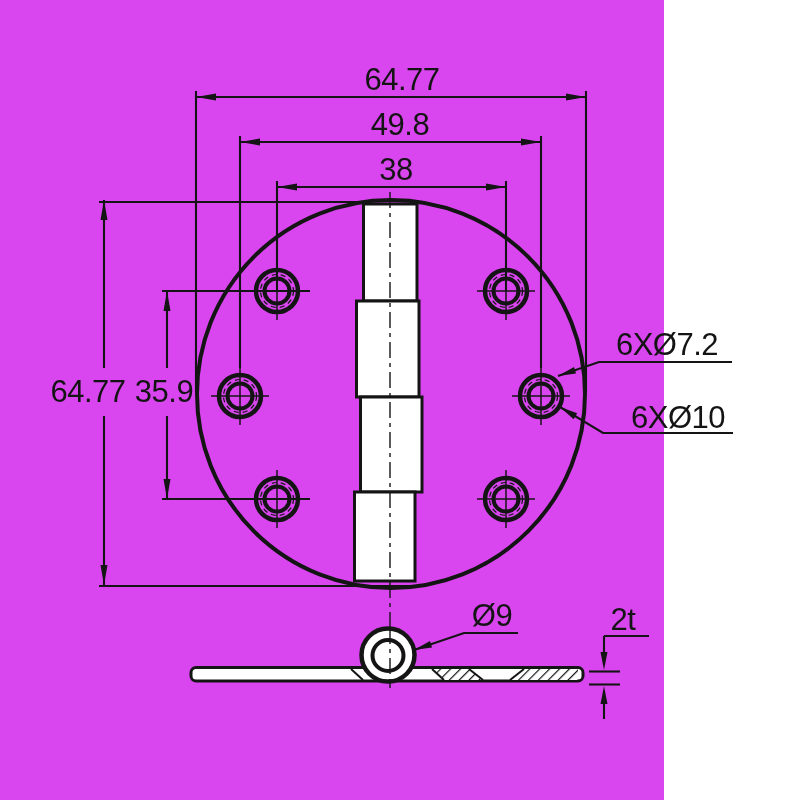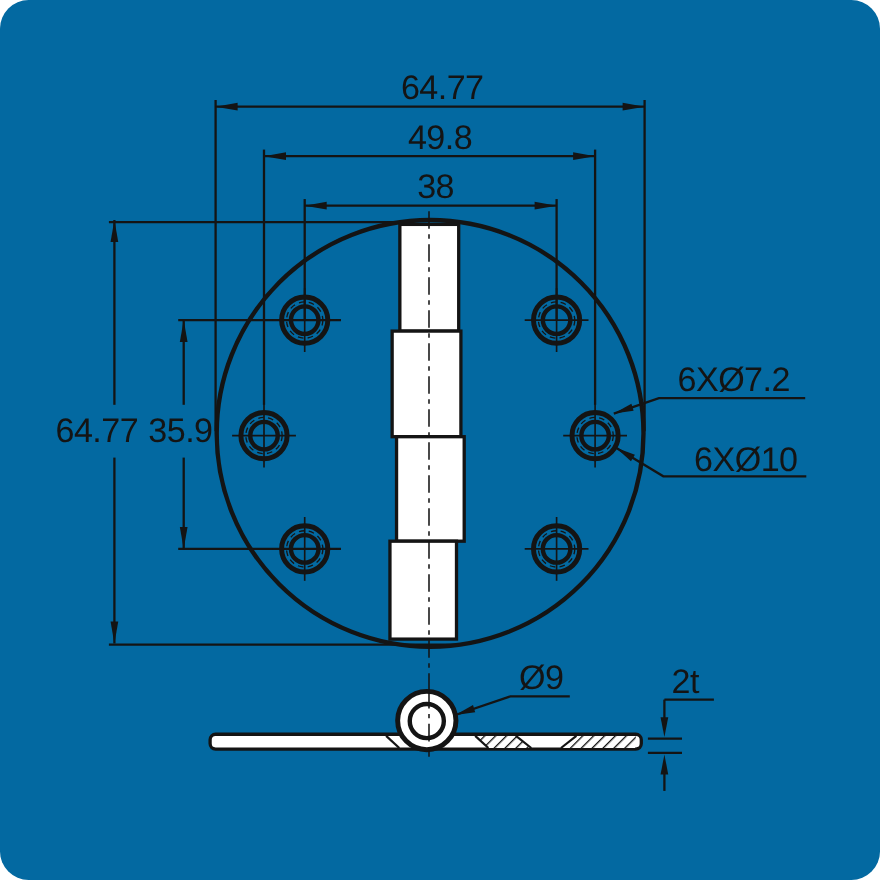--- a/index.html
+++ b/index.html
@@ -1,16 +1,16 @@
 <!DOCTYPE html>
 <html><head>
 <meta charset="utf-8">
 <style>
   html,body{margin:0;padding:0;background:#ffffff;}
-  .canvas-wrap{width:800px;height:800px;background:#0369a1;position:relative;border-radius:26px;}
+  .canvas-wrap{width:664px;height:800px;background:#d946ef;position:relative;}
   svg{display:block;}
   .ink{stroke:#141414;fill:none;}
   .thick{stroke-width:4;}
   .med{stroke-width:3;}
   .dim{stroke-width:2.1;}
   .thin{stroke-width:1.5;}
   .arrow{fill:#141414;stroke:none;}
   .whitefill{fill:#ffffff;}
   .dim-text{font-family:"Liberation Sans",sans-serif;font-size:31px;letter-spacing:-0.5px;
             fill:#141414;text-anchor:middle;}

